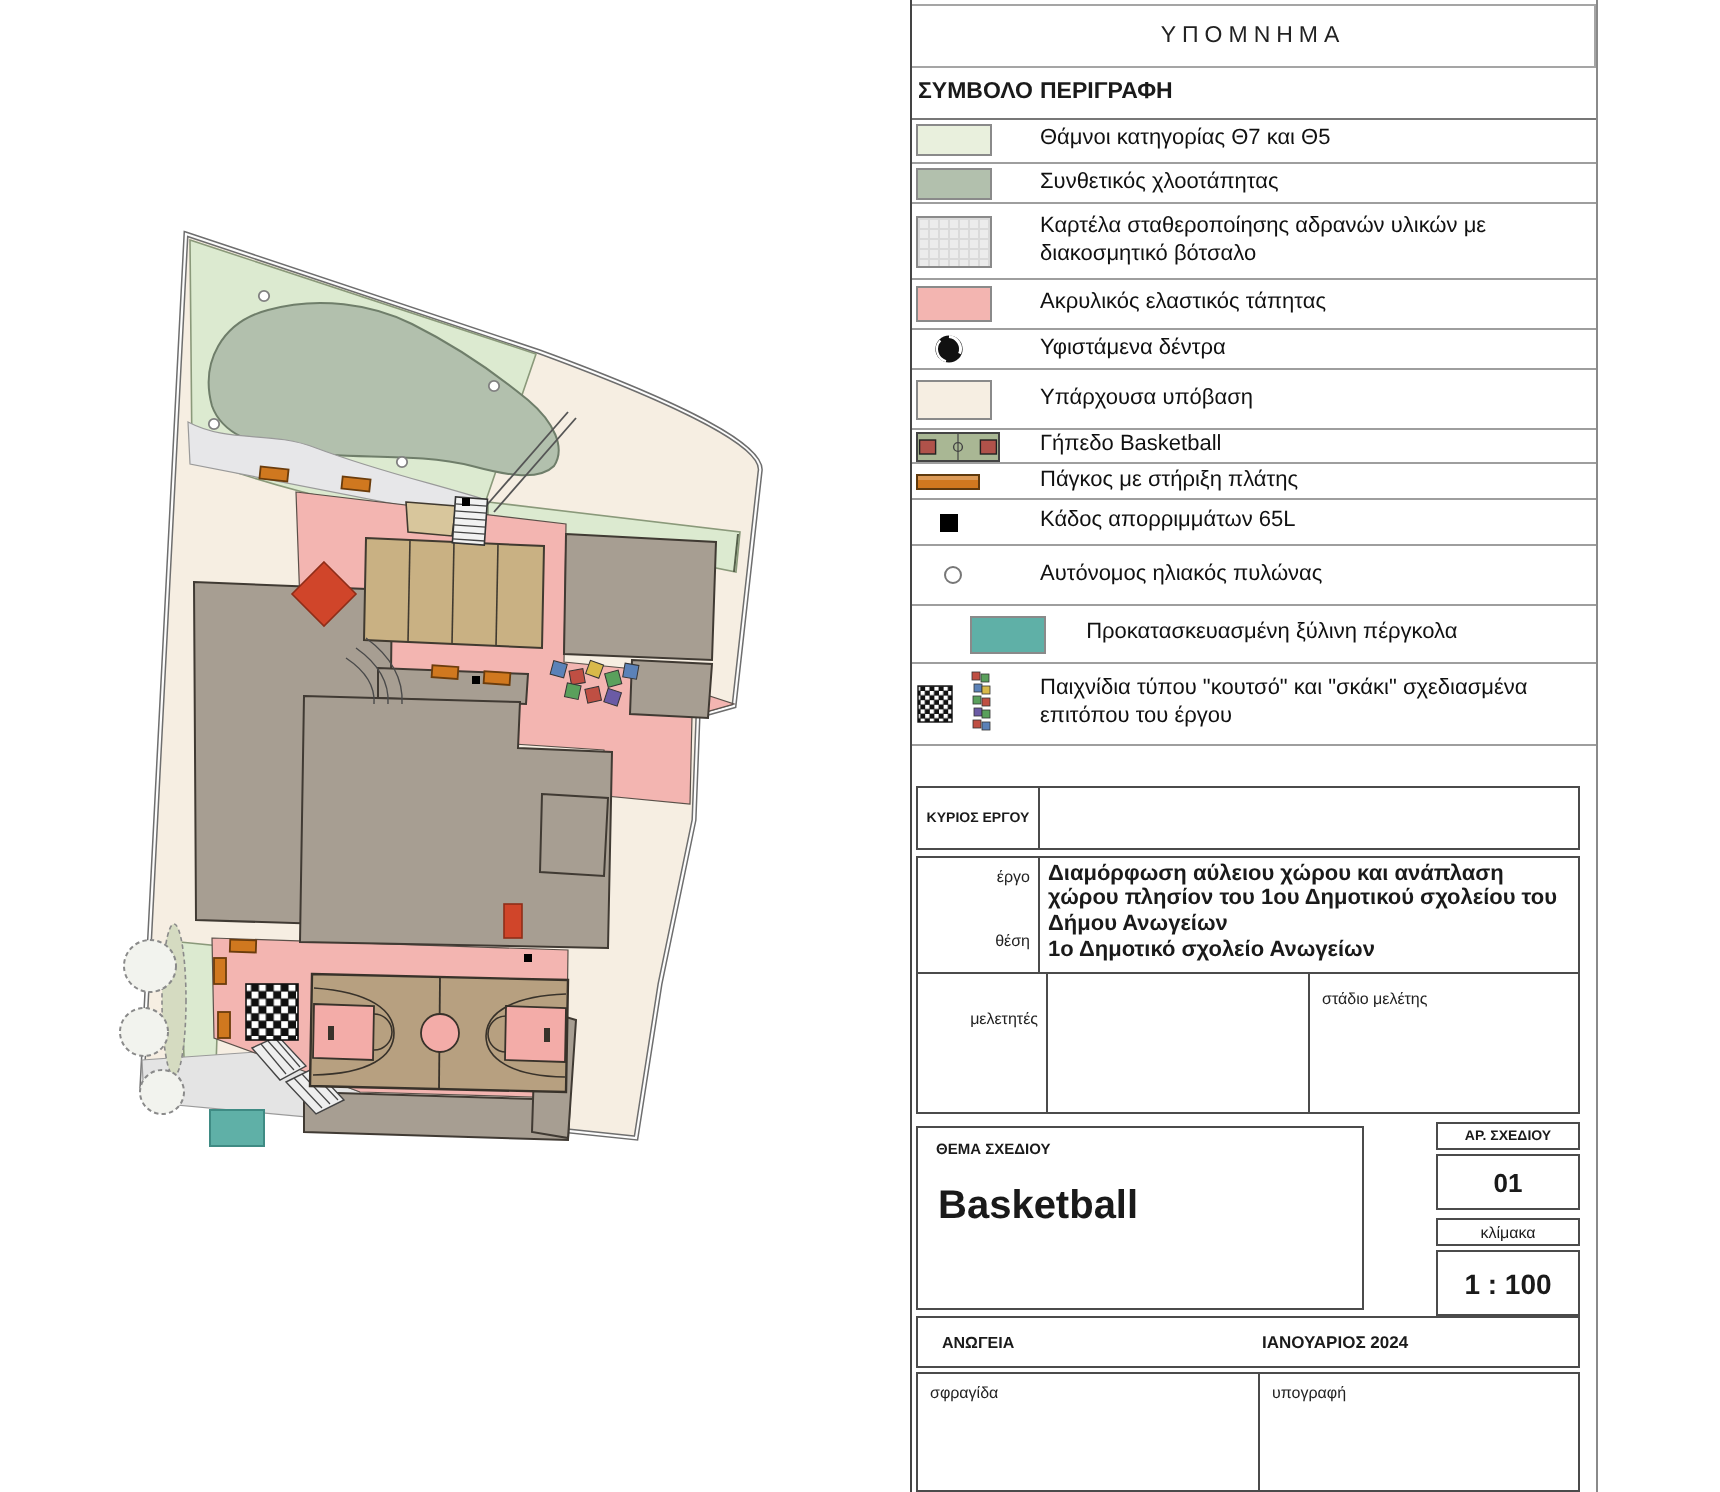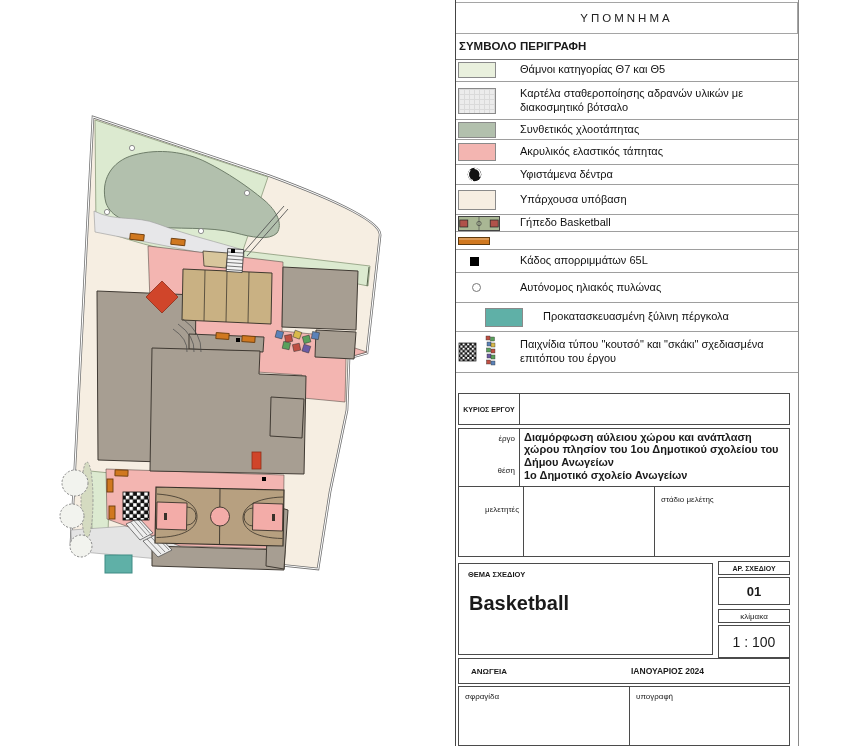--- a/index.html
+++ b/index.html
@@ -44,27 +44,27 @@
   .b-project .labs .l1{position:absolute;right:4px;top:5px;}
   .b-project .labs .l2{position:absolute;right:4px;top:37px;}
   .b-project .vals{flex:1;padding:2px 4px;}
   .b-project .pv{font-weight:bold;font-size:11px;line-height:1.12;}
   .b-project .lv{font-weight:bold;font-size:11px;margin-top:1px;}
   .b-team{left:3px;top:95px;width:332px;height:71px;display:flex;}
   .b-team .c1{width:64px;border-right:1px solid #4b4b4b;position:relative;}
   .b-team .c1 span{position:absolute;right:4px;top:18px;}
   .b-team .c2{width:130px;border-right:1px solid #4b4b4b;}
   .b-team .c3{flex:1;padding:8px 0 0 6px;}
-  .b-theme{left:3px;top:172px;width:255px;height:92px;}
+  .b-theme{left:3px;top:172px;width:224px;height:92px;}
   .b-theme .lab{position:absolute;left:9px;top:6px;font-weight:bold;font-size:7.5px;}
   .b-theme .val{position:absolute;left:10px;top:28px;font-weight:bold;font-size:20px;}
   .b-no-h{left:263px;top:170px;width:72px;height:14px;display:flex;align-items:center;justify-content:center;font-weight:bold;font-size:7px;}
   .b-no-v{left:263px;top:186px;width:72px;height:28px;display:flex;align-items:center;justify-content:center;font-weight:bold;font-size:13px;}
   .b-sc-h{left:263px;top:218px;width:72px;height:14px;display:flex;align-items:center;justify-content:center;font-size:8px;}
-  .b-sc-v{left:263px;top:234px;width:72px;height:33px;display:flex;align-items:center;justify-content:center;font-weight:normal;font-size:14px;}
+  .b-sc-v{left:263px;top:234px;width:72px;height:33px;display:flex;align-items:center;justify-content:center;font-weight:bold;font-size:14px;}
   .b-place{left:3px;top:267px;width:332px;height:26px;display:flex;align-items:center;}
   .b-place .city{font-weight:bold;font-size:8px;padding-left:12px;width:160px;}
   .b-place .date{font-weight:bold;font-size:8.5px;}
   .b-sign{left:3px;top:295px;width:332px;height:60px;display:flex;}
   .b-sign .s1{width:164px;border-right:1px solid #4b4b4b;padding:5px 0 0 6px;}
   .b-sign .s2{flex:1;padding:5px 0 0 6px;}
 
   .plan-svg{position:absolute;left:55px;top:95px;}
 </style>
 </head>
@@ -242,31 +242,31 @@
     <span class="c1">ΣΥΜΒΟΛΟ</span>
     <span class="c2">ΠΕΡΙΓΡΑΦΗ</span>
   </div>
   <div class="legend-rows" id="legend-rows">
         <div class="lrow" style="height: 23px;">
           <span class="sym">
             <span class="sw" style="background:#e9f0dd"></span>
           </span>
           <span class="lbl">Θάμνοι κατηγορίας Θ7 και Θ5</span>
         </div>
+        <div class="lrow" style="height: 20px;">
+          <span class="sym">
+            <span class="sw" style="background:#b2c0ad"></span>
+          </span>
+          <span class="lbl">Συνθετικός χλοοτάπητας</span>
+        </div>
         <div class="lrow" style="height: 38px;">
           <span class="sym">
             <span class="sw gravel" style="height:26px"></span>
           </span>
           <span class="lbl">Καρτέλα σταθεροποίησης αδρανών υλικών με διακοσμητικό βότσαλο</span>
-        </div>
-        <div class="lrow" style="height: 20px;">
-          <span class="sym">
-            <span class="sw" style="background:#b2c0ad"></span>
-          </span>
-          <span class="lbl">Συνθετικός χλοοτάπητας</span>
         </div>
         <div class="lrow" style="height: 25px;">
           <span class="sym">
             <span class="sw" style="background:#f3b5b1;height:18px"></span>
           </span>
           <span class="lbl">Ακρυλικός ελαστικός τάπητας</span>
         </div>
         <div class="lrow" style="height: 20px;">
           <span class="sym">
             <svg width="15" height="15" viewBox="0 0 15 15" style="margin-left:9px">
@@ -292,20 +292,21 @@
               <circle cx="21" cy="7.5" r="2.2" fill="none" stroke="#444" stroke-width="0.7"></circle>
               <line x1="21" y1="1" x2="21" y2="14" stroke="#444" stroke-width="0.6"></line>
             </svg>
           </span>
           <span class="lbl">Γήπεδο Basketball</span>
         </div>
         <div class="lrow" style="height: 18px;">
           <span class="sym">
             <span class="bench-ic"></span>
           </span>
+          <span class="lbl">Πάγκος με στήριξη πλάτης</span>
         </div>
         <div class="lrow" style="height: 23px;">
           <span class="sym">
             <span class="bin-ic"></span>
           </span>
           <span class="lbl">Κάδος απορριμμάτων 65L</span>
         </div>
         <div class="lrow" style="height: 30px;">
           <span class="sym">
             <span class="pylon-ic"></span>

